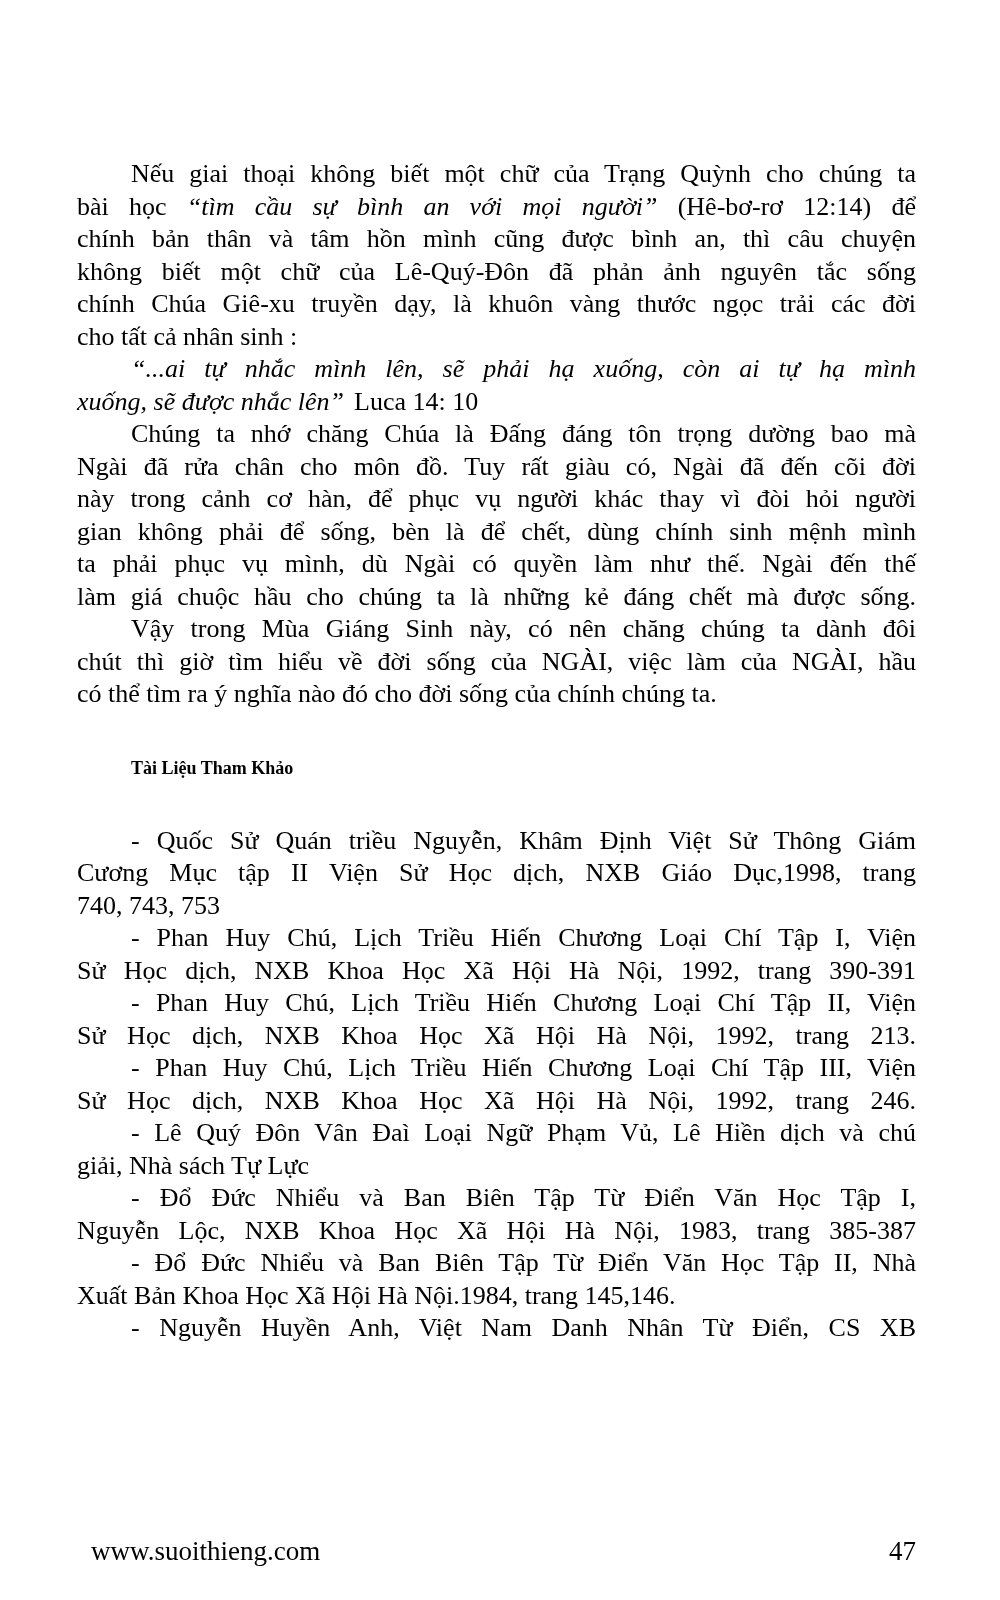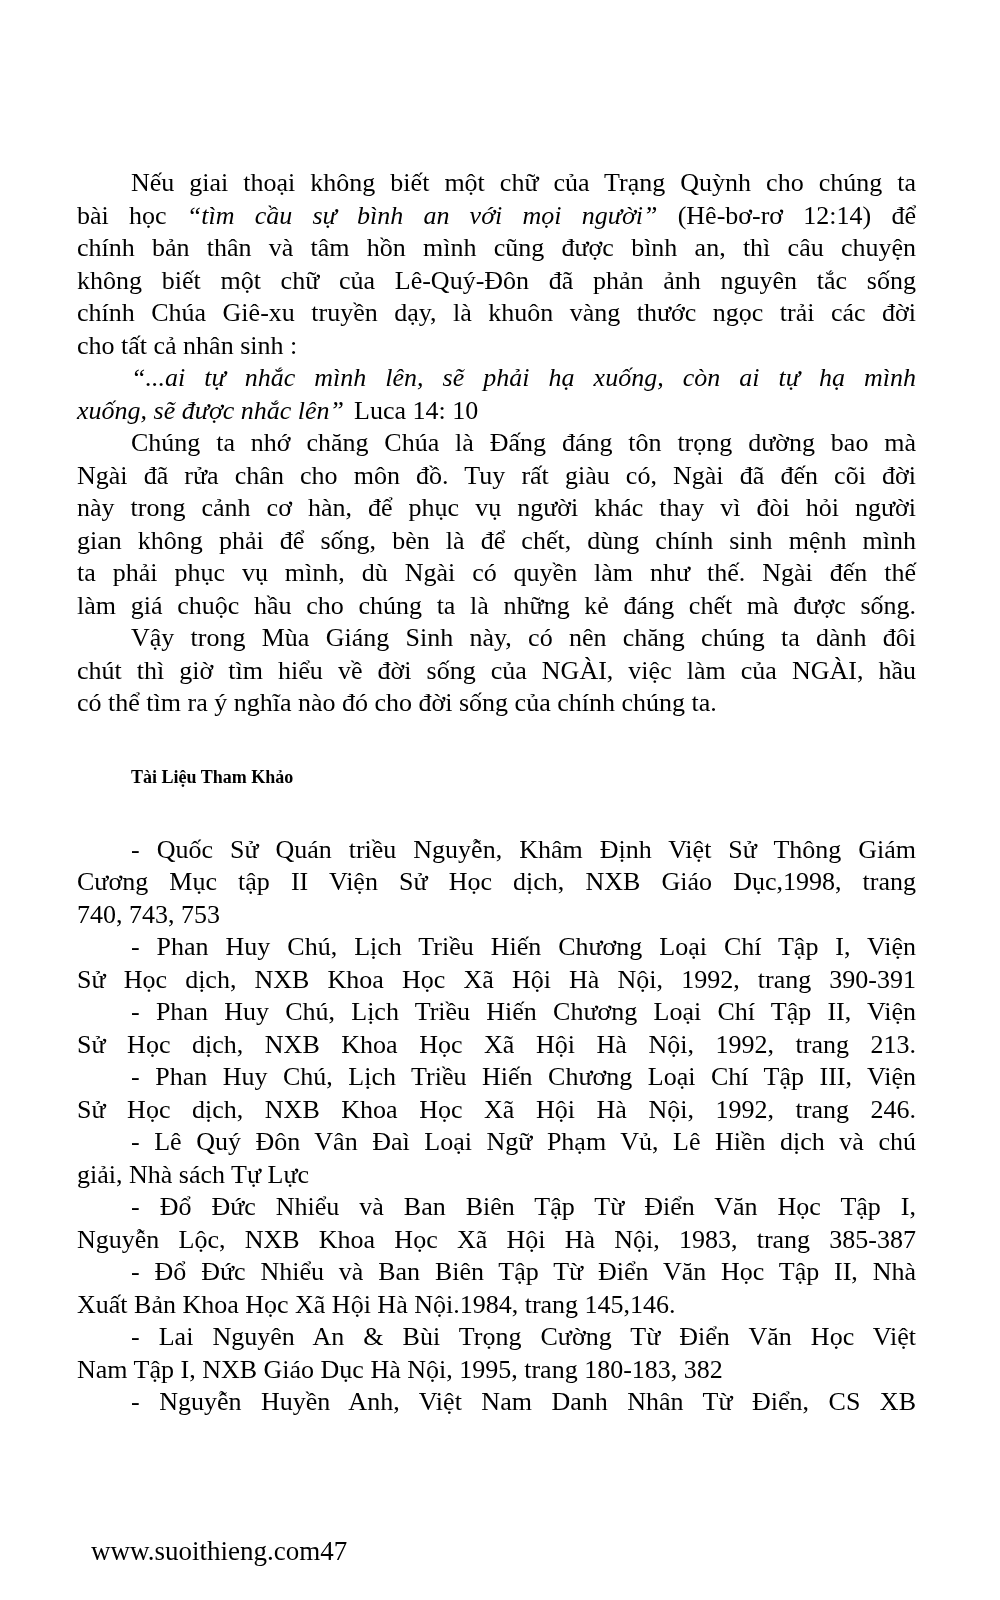--- a/index.html
+++ b/index.html
@@ -9,21 +9,21 @@
     width: 1000px;
     height: 1600px;
     background: #ffffff;
     color: #000000;
     font-family: "Liberation Serif", "DejaVu Serif", serif;
     overflow: hidden;
   }
   .content {
     position: absolute;
     left: 77px;
-    top: 167px;
+    top: 158px;
     width: 839px;
     font-size: 26px;
     line-height: 32.5px;
   }
   .para { margin: 0; }
   .ln {
     height: 32.5px;
     text-align: justify;
     text-align-last: left;
     white-space: normal;
@@ -39,20 +39,21 @@
     line-height: 33px;
     height: 33px;
     text-align: left;
   }
   .footer {
     position: absolute;
     left: 91px;
     right: 84px;
     top: 1536px;
     display: flex;
+    justify-content: space-between;
     align-items: baseline;
     font-size: 27px;
   }
 </style>
 </head>
 <body>
 
 <div class="page">
   <div class="content">
 
@@ -116,24 +117,20 @@
     <div class="para">
       <div class="ln j ind">- Đổ Đức Nhiểu và Ban Biên Tập Từ Điển Văn Học Tập I,</div>
       <div class="ln j">Nguyễn Lộc, NXB Khoa Học Xã Hội Hà Nội, 1983, trang 385-387</div>
     </div>
 
     <div class="para">
       <div class="ln j ind">- Đổ Đức Nhiểu và Ban Biên Tập Từ Điển Văn Học Tập II, Nhà</div>
       <div class="ln">Xuất Bản Khoa Học Xã Hội Hà Nội.1984, trang 145,146.</div>
     </div>
 
-    <div class="para">
-      <div class="ln j ind">- Lai Nguyên An &amp; Bùi Trọng Cường Từ Điển Văn Học Việt</div>
-      <div class="ln">Nam Tập I, NXB Giáo Dục Hà Nội, 1995, trang 180-183, 382</div>
-    </div>
 
     <div class="para">
       <div class="ln j ind">- Nguyễn Huyền Anh, Việt Nam Danh Nhân Từ Điển, CS XB</div>
     </div>
 
   </div>
 
   <div class="footer">
     <span>www.suoithieng.com</span>
     <span>47</span>

